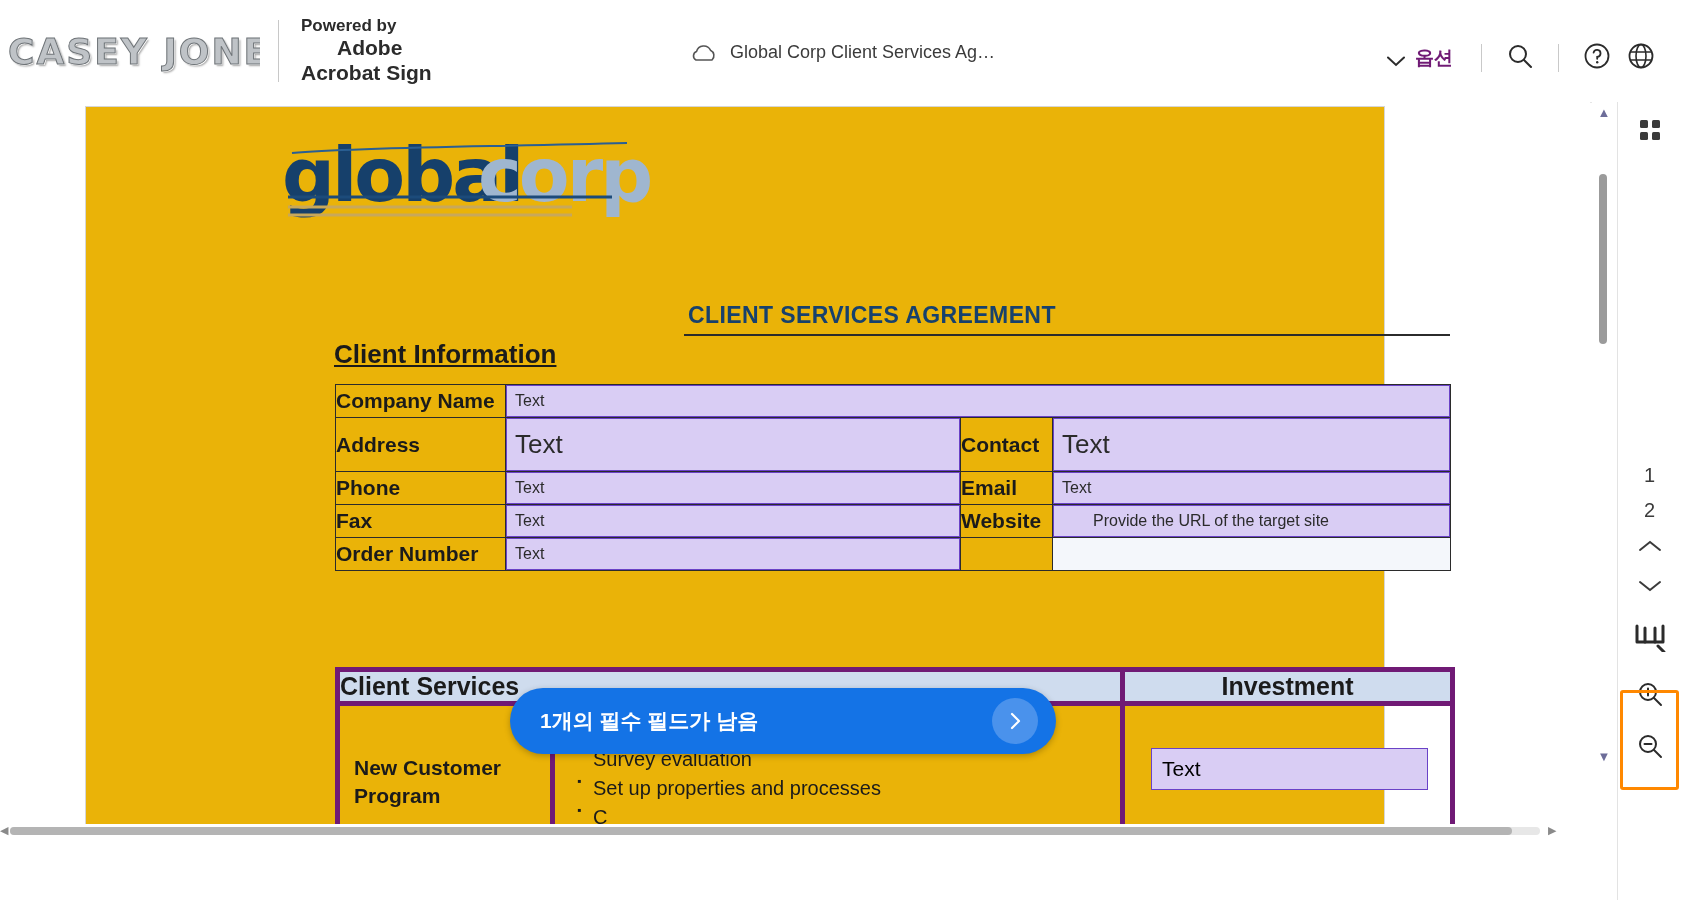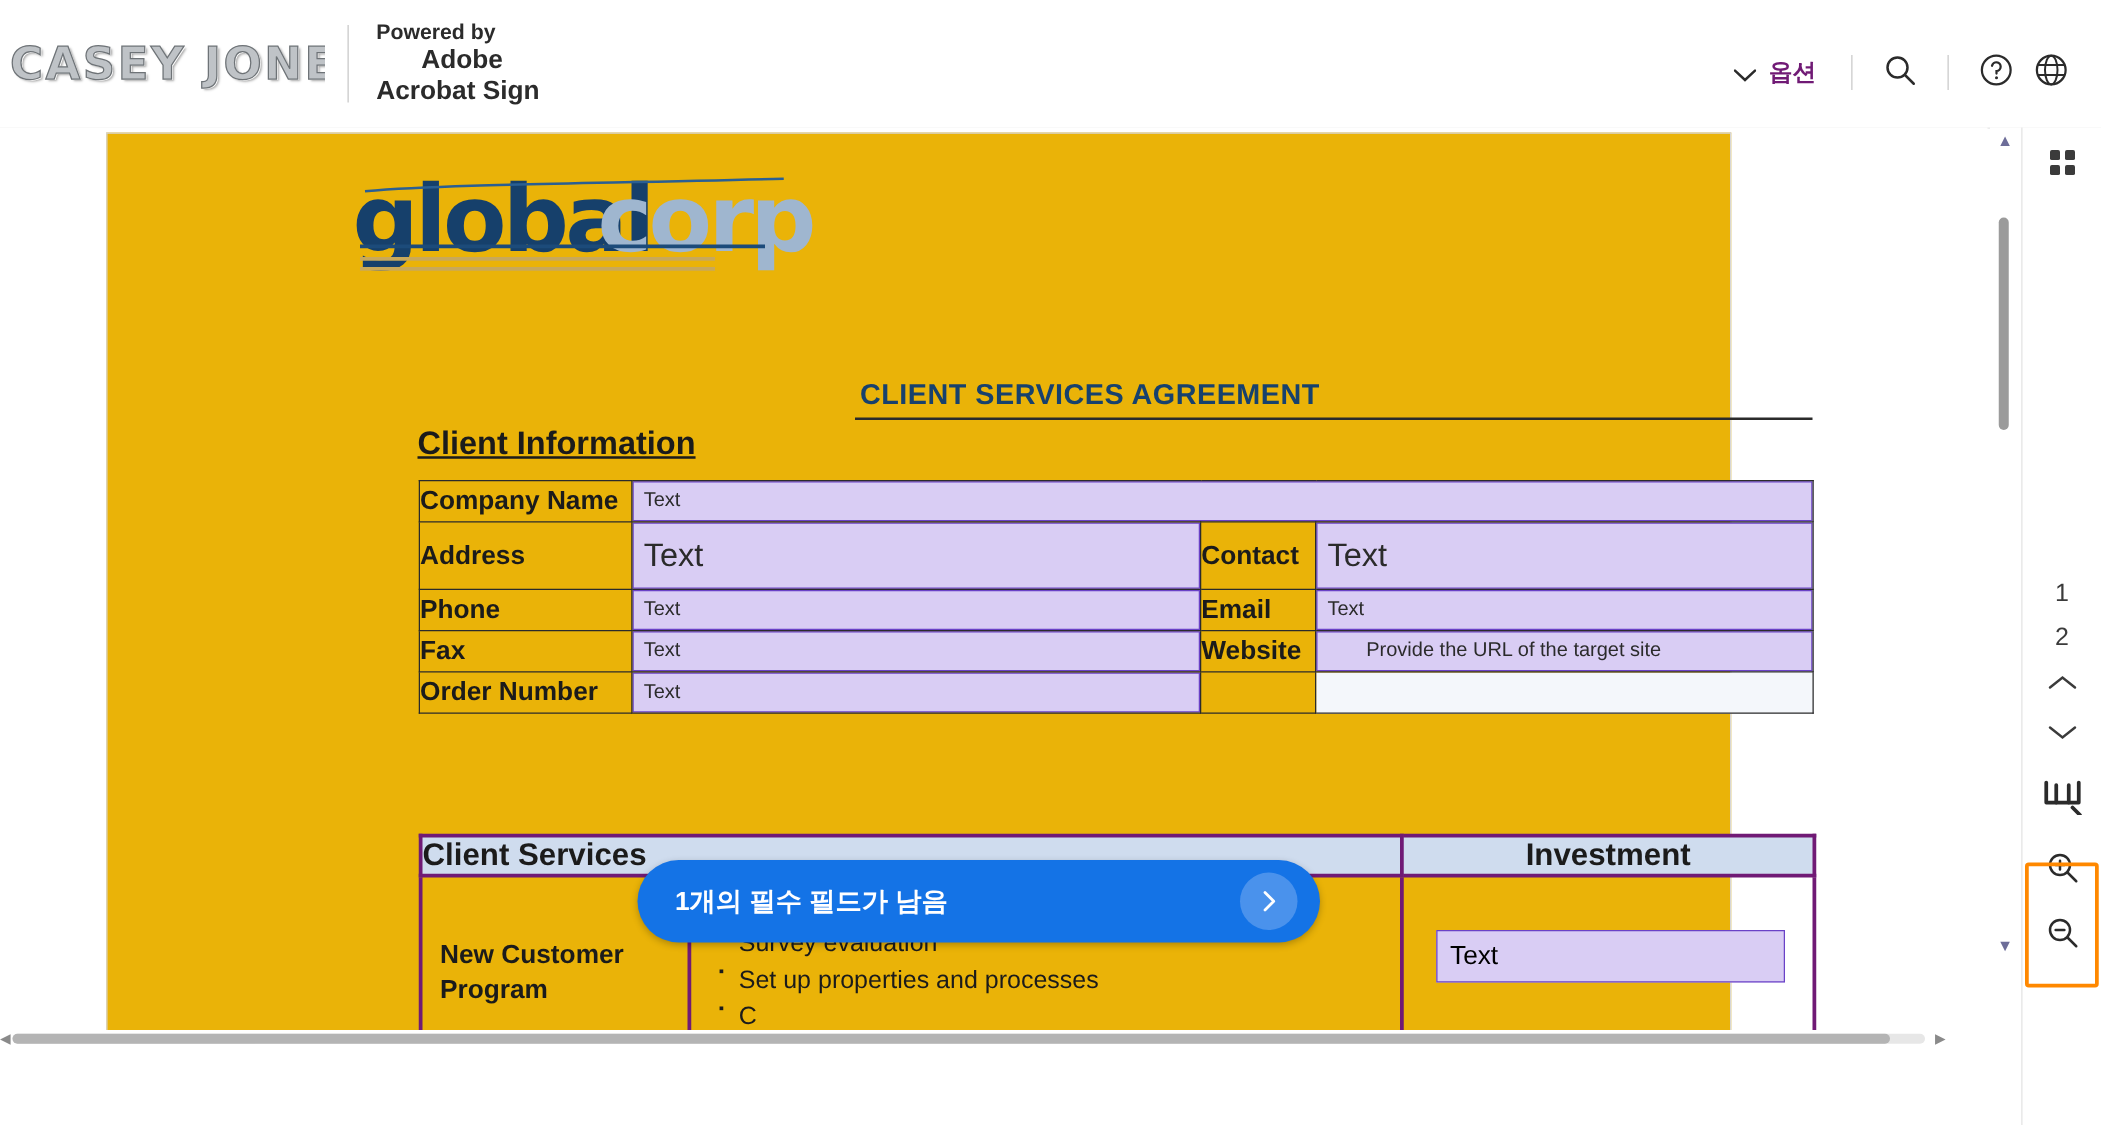--- a/index.html
+++ b/index.html
@@ -209,21 +209,21 @@
   .cell-empty { background: #f4f7fb; }
 
   
   .cs-table {
     position: absolute;
     left: 249px; top: 560px;
     width: 1115px;
     border-collapse: collapse;
     table-layout: fixed;
   }
-  .cs-table td { border: 3px solid #701a75; padding: 0; vertical-align: top; }
+  .cs-table td { border: 5px solid #701a75; padding: 0; vertical-align: top; }
   .cs-head {
     background: #cfdcee;
     font-size: 25px;
     font-weight: bold;
     color: #1b1b1b;
     padding: 8px 0 8px 14px;
   }
   .cs-head.center { text-align: center; padding-left: 0; }
   .cs-rowlbl {
     font-size: 21px;
@@ -381,20 +381,28 @@
   <div class="topbar">
     <div class="brand-logo">CASEY JONES</div>
     <div class="brand-divider"></div>
     <div class="powered">
       <div class="p1">Powered by</div>
       <div class="p2">Adobe</div>
       <div class="p3">Acrobat Sign</div>
     </div>
   </div>
 
+  <div class="doc-title-wrap">
+    <span class="cloud-icon">
+      <svg viewBox="0 0 28 20" width="28" height="20">
+        <path d="M6 17 H22 A6 6 0 0 0 20.5 7.2 A7.5 7.5 0 0 0 6.5 8.6 A4.6 4.6 0 0 0 6 17 Z" fill="none" stroke="#555" stroke-width="1.6" stroke-linejoin="round"></path>
+      </svg>
+    </span>
+    <span class="doc-title">Global Corp Client Services Ag…</span>
+  </div>
 
   <div class="top-right">
     <div class="opt-btn">
       <span class="chev-down">
         <svg viewBox="0 0 18 11" width="18" height="11">
           <path d="M1 1.5 L9 9 L17 1.5" fill="none" stroke="#2b2b2b" stroke-width="2" stroke-linecap="round"></path>
         </svg>
       </span>
       <span class="opt-label">옵션</span>
     </div>

